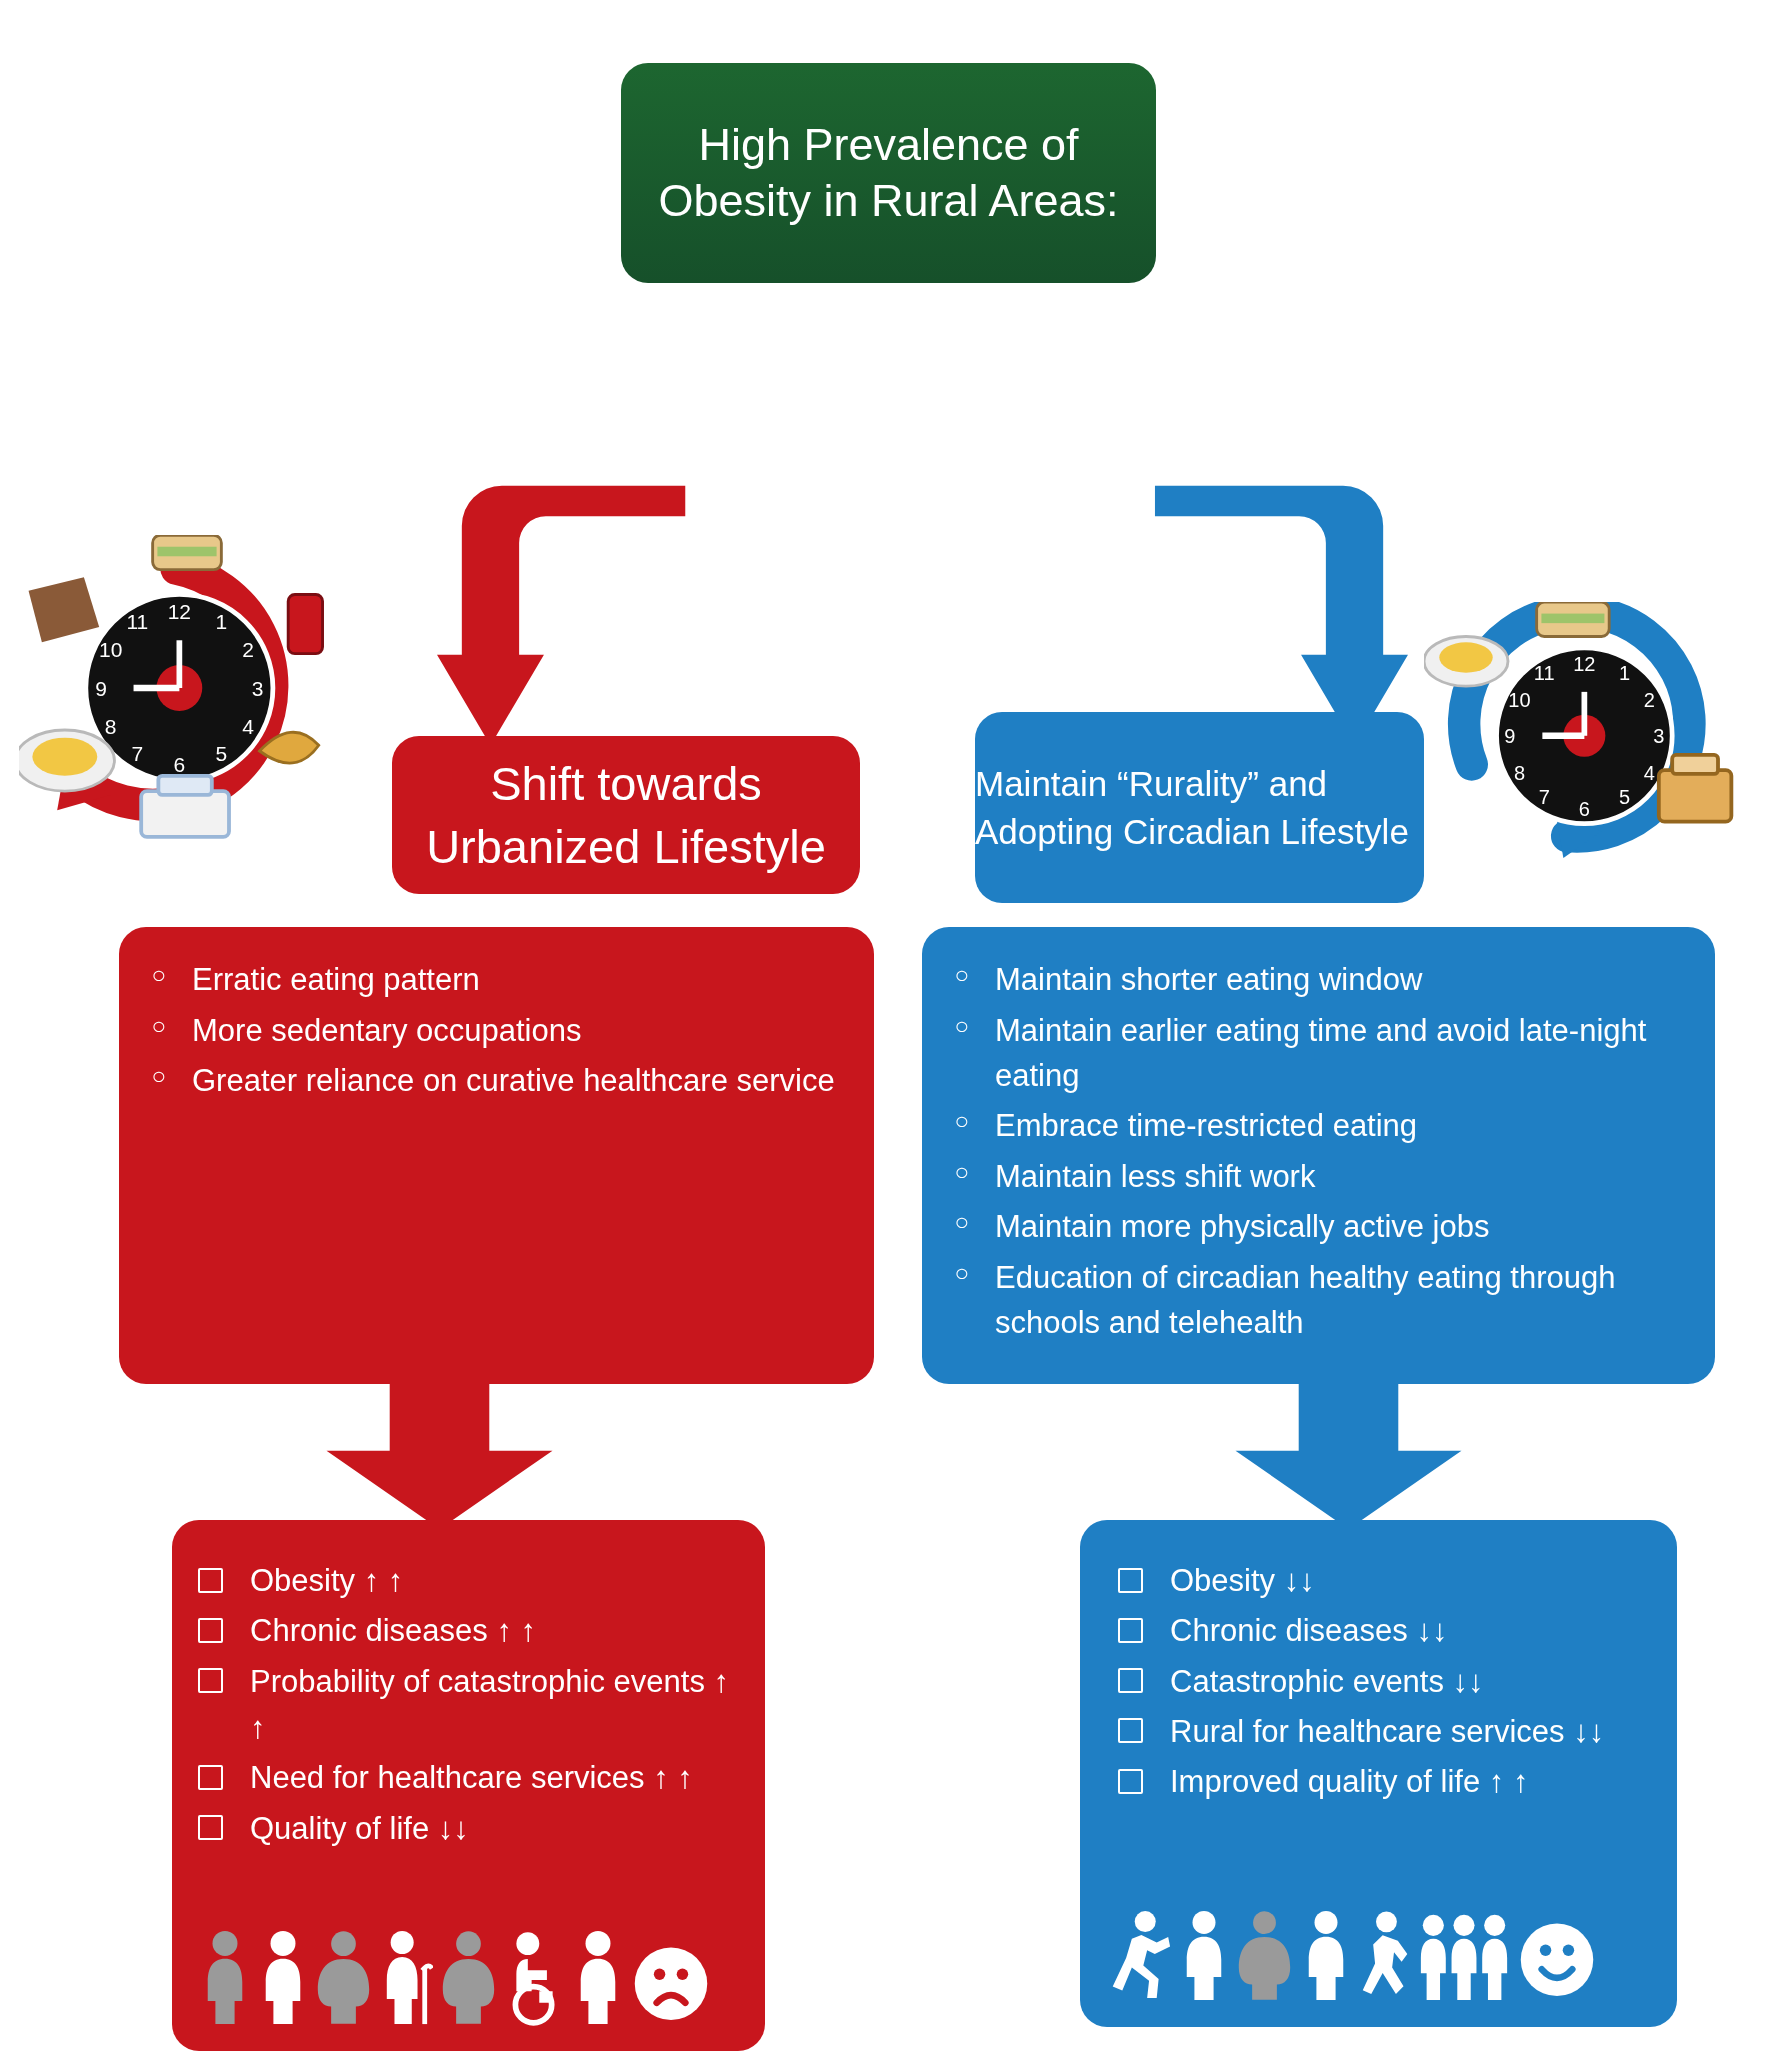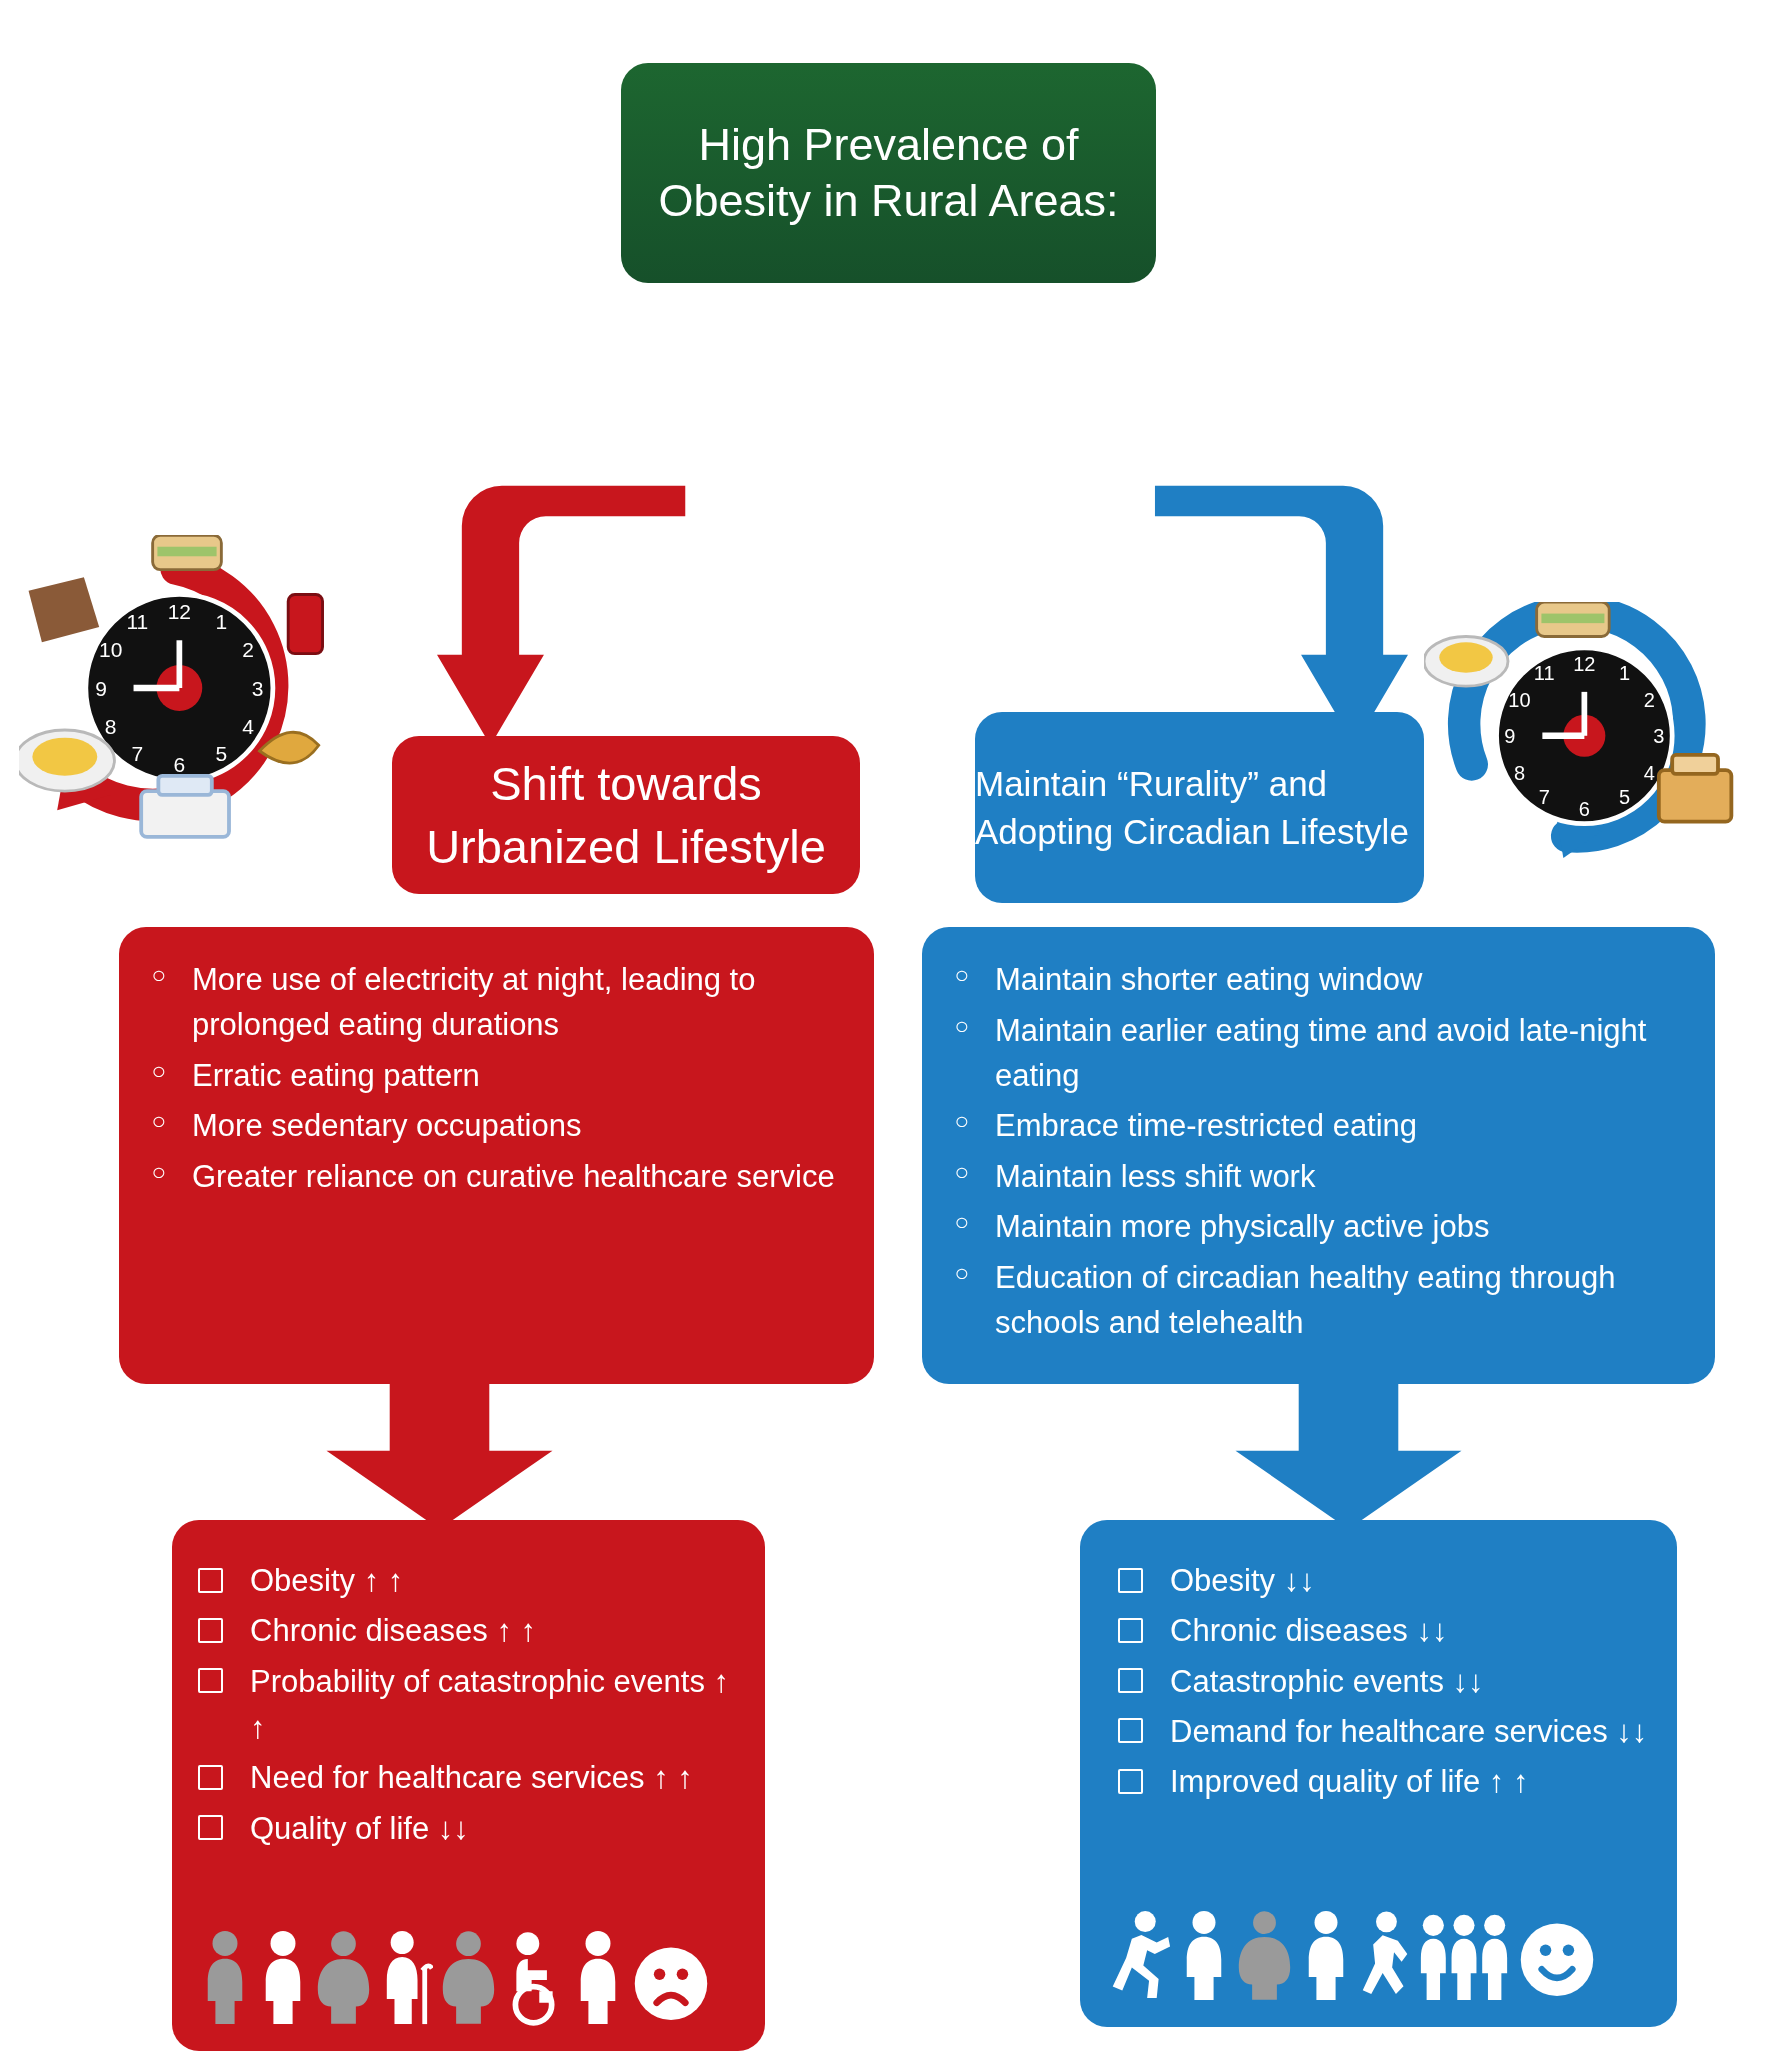--- a/index.html
+++ b/index.html
@@ -248,21 +248,20 @@
   <div class="box red" id="left-head">
     <span>Shift towards Urbanized Lifestyle</span>
   </div>
 
   <div class="box blue" id="right-head">
     <span>Maintain “Rurality” and Adopting Circadian Lifestyle</span>
   </div>
 
   <div class="box red" id="left-detail">
     <ul class="circ-list">
-      <li>More use of electricity at night, leading to prolonged eating durations</li>
       <li>Erratic eating pattern</li>
       <li>More sedentary occupations</li>
       <li>Greater reliance on curative healthcare service</li>
     </ul>
   </div>
 
   <div class="box blue" id="right-detail">
     <ul class="circ-list">
       <li>Maintain shorter eating window</li>
       <li>Maintain earlier eating time and avoid late-night eating</li>
@@ -328,21 +327,21 @@
         <path d="M28,76 q15,-16 30,0" stroke="#c8161d" stroke-width="7" fill="none" stroke-linecap="round"></path>
       </svg>
     </div>
   </div>
 
   <div class="box blue" id="right-outcome">
     <ul class="sq-list">
       <li>Obesity ↓↓</li>
       <li>Chronic diseases ↓↓</li>
       <li>Catastrophic events ↓↓</li>
-      <li>Demand for healthcare services ↓↓</li>
+      <li>Rural for healthcare services ↓↓</li>
       <li>Improved quality of life ↑ ↑</li>
     </ul>
     <div class="icon-row">
 
       <svg width="65" height="92" viewBox="0 0 68 96">
         <circle cx="40" cy="12" r="11" fill="#ffffff"></circle>
         <path d="M36,26 L52,34 L64,28 L66,38 L50,46 L42,42 L38,58 L54,72 L52,92 L42,92 L44,74 L26,60 L16,84 L6,80 L20,50 L26,30Z" fill="#ffffff"></path>
       </svg>
 
       <svg width="52" height="92" viewBox="0 0 54 96">

